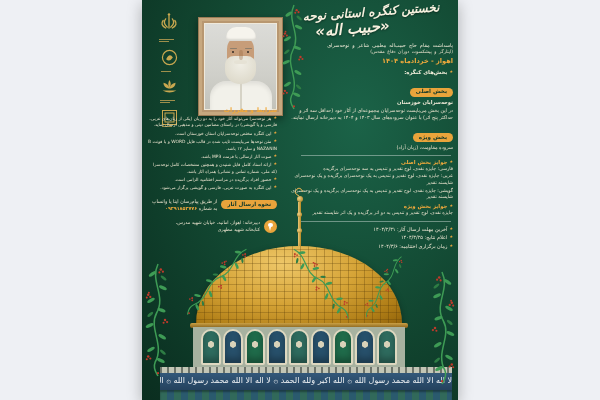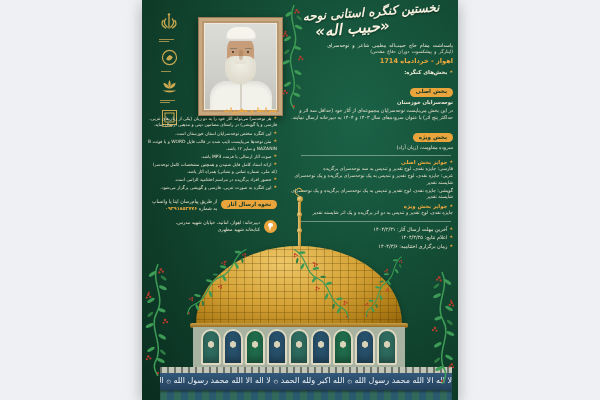--- a/index.html
+++ b/index.html
@@ -227,21 +227,21 @@
           <div class="mustache"></div>
       </div>
     </div>
   </div>
 
   <div class="col-right">
     <div class="title-l1">نخستین کنگره استانی نوحه</div>
     <div class="title-l2">«حبیب اله»</div>
     <div class="sub1">پاسداشت مقام حاج حبیب‌اله معلمی شاعر و نوحه‌سرای</div>
     <div class="sub2">(ایثارگر و پیشکسوت دوران دفاع مقدس)</div>
-    <div class="place accent">اهواز - خردادماه 1714</div>
+    <div class="place accent">اهواز - خردادماه ۱۴۰۴</div>
 
     <div class="sec-head"><span class="star">★</span><span>بخش‌های کنگره:</span></div>
 
     <div class="b-row"><span class="badge">بخش اصلی</span></div>
     <div class="main-name">نوحه‌سرایان خوزستان</div>
     <div class="body-txt">در این بخش می‌بایست نوحه‌سرایان مجموعه‌ای از آثار خود (حداقل سه اثر و حداکثر پنج اثر) با عنوان سروده‌های سال ۱۴۰۳ و ۱۴۰۴ به دبیرخانه ارسال نمایند.</div>
 
     <div class="b-row"><span class="badge">بخش ویژه</span></div>
     <div class="body-txt">سروده مقاومت، (زبان آزاد)</div>
 

